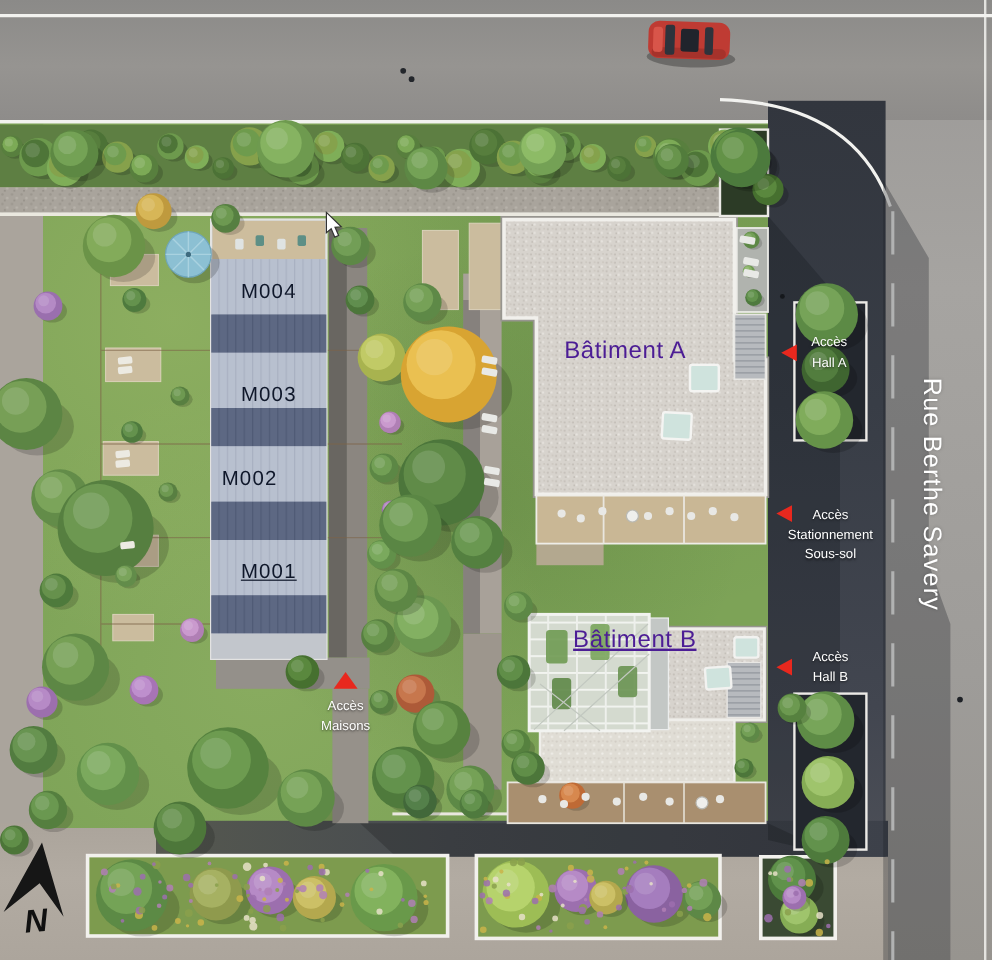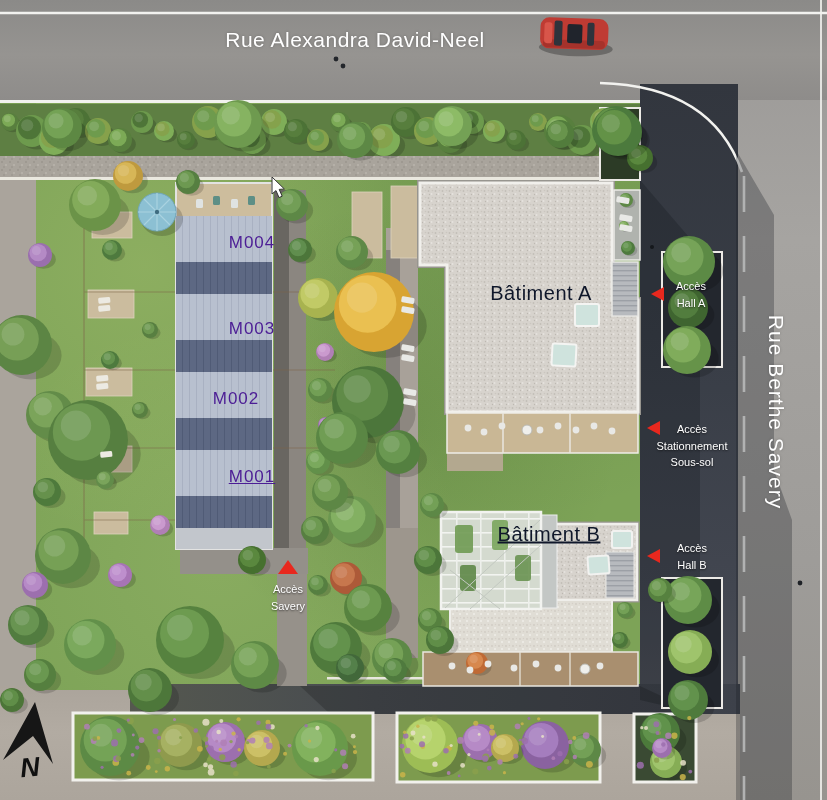--- a/index.html
+++ b/index.html
@@ -23,22 +23,22 @@
       #7da357;}
   .driveway{left:640px;top:84px;width:98px;height:630px;
     background:linear-gradient(180deg,#32363e,#383d46 40%,#424650 80%,#4c4f57);}
   .bottom-lane{left:130px;top:684px;width:610px;height:30px;
     background:linear-gradient(90deg,#55584f,#474b50 40%,#3d414a);}
   #plan-svg{left:0;top:0;z-index:5;}
   
   .lbl{z-index:10;white-space:nowrap;}
   .street-label{color:#ffffff;font-size:21px;letter-spacing:.5px;
     text-shadow:0 0 3px rgba(0,0,0,.25);}
-  .bld-label{color:#0f172a;font-size:20px;letter-spacing:.5px;margin-left:20px;}
-  .m-label{color:#4c1d95;font-size:17px;letter-spacing:1px;margin-left:28px;}
+  .bld-label{color:#4c1d95;font-size:20px;letter-spacing:.5px;}
+  .m-label{color:#0f172a;font-size:17px;letter-spacing:1px;}
   .access-label{color:#ffffff;font-size:11px;line-height:16.5px;text-align:center;
     text-shadow:0 1px 2px rgba(0,0,0,.6);}
   .n-label{color:#101010;font-size:27px;font-weight:bold;font-style:italic;}
   .ctr{transform:translate(-50%,-50%);}
   
   .red-left{width:0;height:0;border-top:7px solid transparent;
     border-bottom:7px solid transparent;border-right:13px solid #e8281e;z-index:11;}
   .red-up{width:0;height:0;border-left:10px solid transparent;
     border-right:10px solid transparent;border-bottom:14px solid #e8281e;z-index:11;}
 </style>
@@ -865,21 +865,20 @@
 
     <g>
       <path d="M35,702 L3,760 L33,736 L53,764 Z" fill="#161616"></path>
     </g>
 
     <g>
       <path d="M272,177 l0,17 l4,-3.4 l3,7 l3.2,-1.4 l-3,-6.8 l5.2,-0.4 Z" fill="#ffffff" stroke="#333" stroke-width="1"></path>
     </g>
   </svg>
 
-  <div class="abs lbl street-label ctr" style="left:355px;top:40px;">Rue Alexandra David-Neel</div>
   <div class="abs lbl street-label" style="left:776px;top:412px;transform:translate(-50%,-50%) rotate(90deg);letter-spacing:1px;">Rue Berthe Savery</div>
 
   <div class="abs lbl bld-label ctr" style="left:521px;top:293px;">Bâtiment A</div>
   <div class="abs lbl bld-label ctr" style="left:529px;top:534px;text-decoration:underline;">Bâtiment B</div>
 
   <div class="abs lbl m-label ctr" style="left:224px;top:243px;">M004</div>
   <div class="abs lbl m-label ctr" style="left:224px;top:329px;">M003</div>
   <div class="abs lbl m-label ctr" style="left:208px;top:399px;">M002</div>
   <div class="abs lbl m-label ctr" style="left:224px;top:477px;text-decoration:underline;">M001</div>
 
@@ -891,21 +890,21 @@
     <div>Accès</div>
     <div>Stationnement</div>
     <div>Sous-sol</div>
   </div>
   <div class="abs lbl access-label ctr" style="left:692px;top:556px;">
     <div>Accès</div>
     <div>Hall B</div>
   </div>
   <div class="abs lbl access-label ctr" style="left:288px;top:597px;">
     <div>Accès</div>
-    <div>Savery</div>
+    <div>Maisons</div>
   </div>
 
   <div class="abs red-left" style="left: 651px; top: 287px; border-right-color: rgb(232, 40, 30);"></div>
   <div class="abs red-left" style="left: 647px; top: 421px; border-right-color: rgb(232, 40, 30);"></div>
   <div class="abs red-left" style="left: 647px; top: 549px; border-right-color: rgb(232, 40, 30);"></div>
   <div class="abs red-up" style="left: 278px; top: 560px; border-bottom-color: rgb(232, 40, 30);"></div>
 
   <div class="abs lbl n-label ctr" style="left:30px;top:768px;transform:translate(-50%,-50%) rotate(-5deg);">N</div>
 </div>
 

